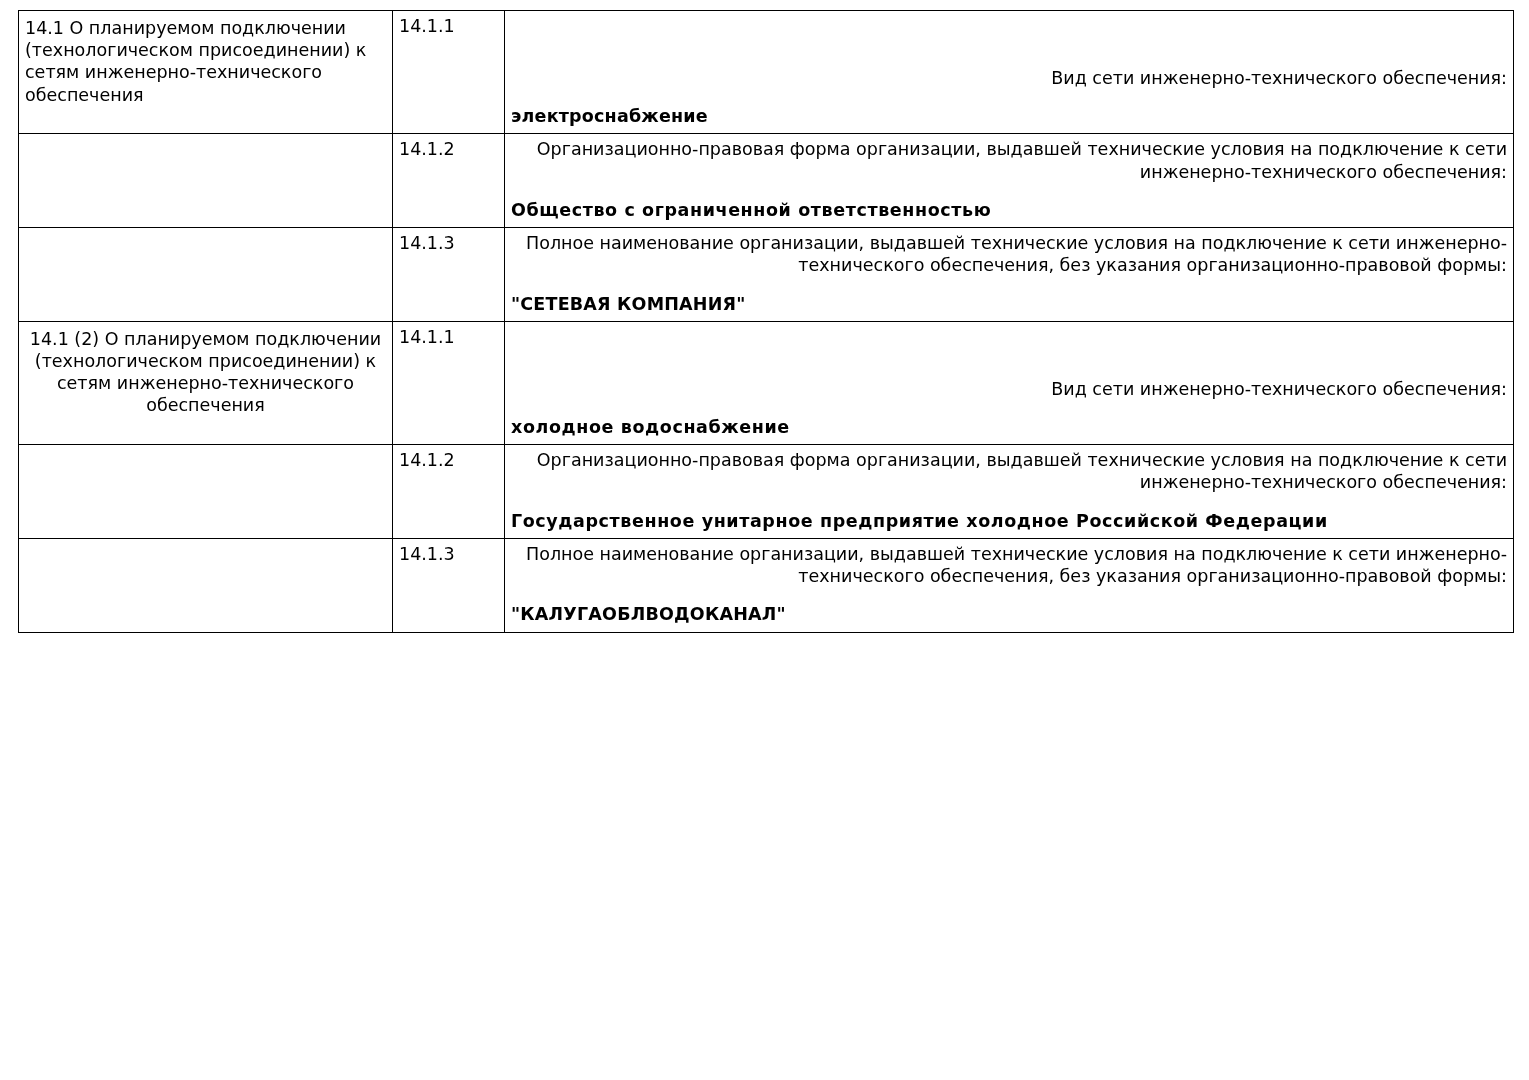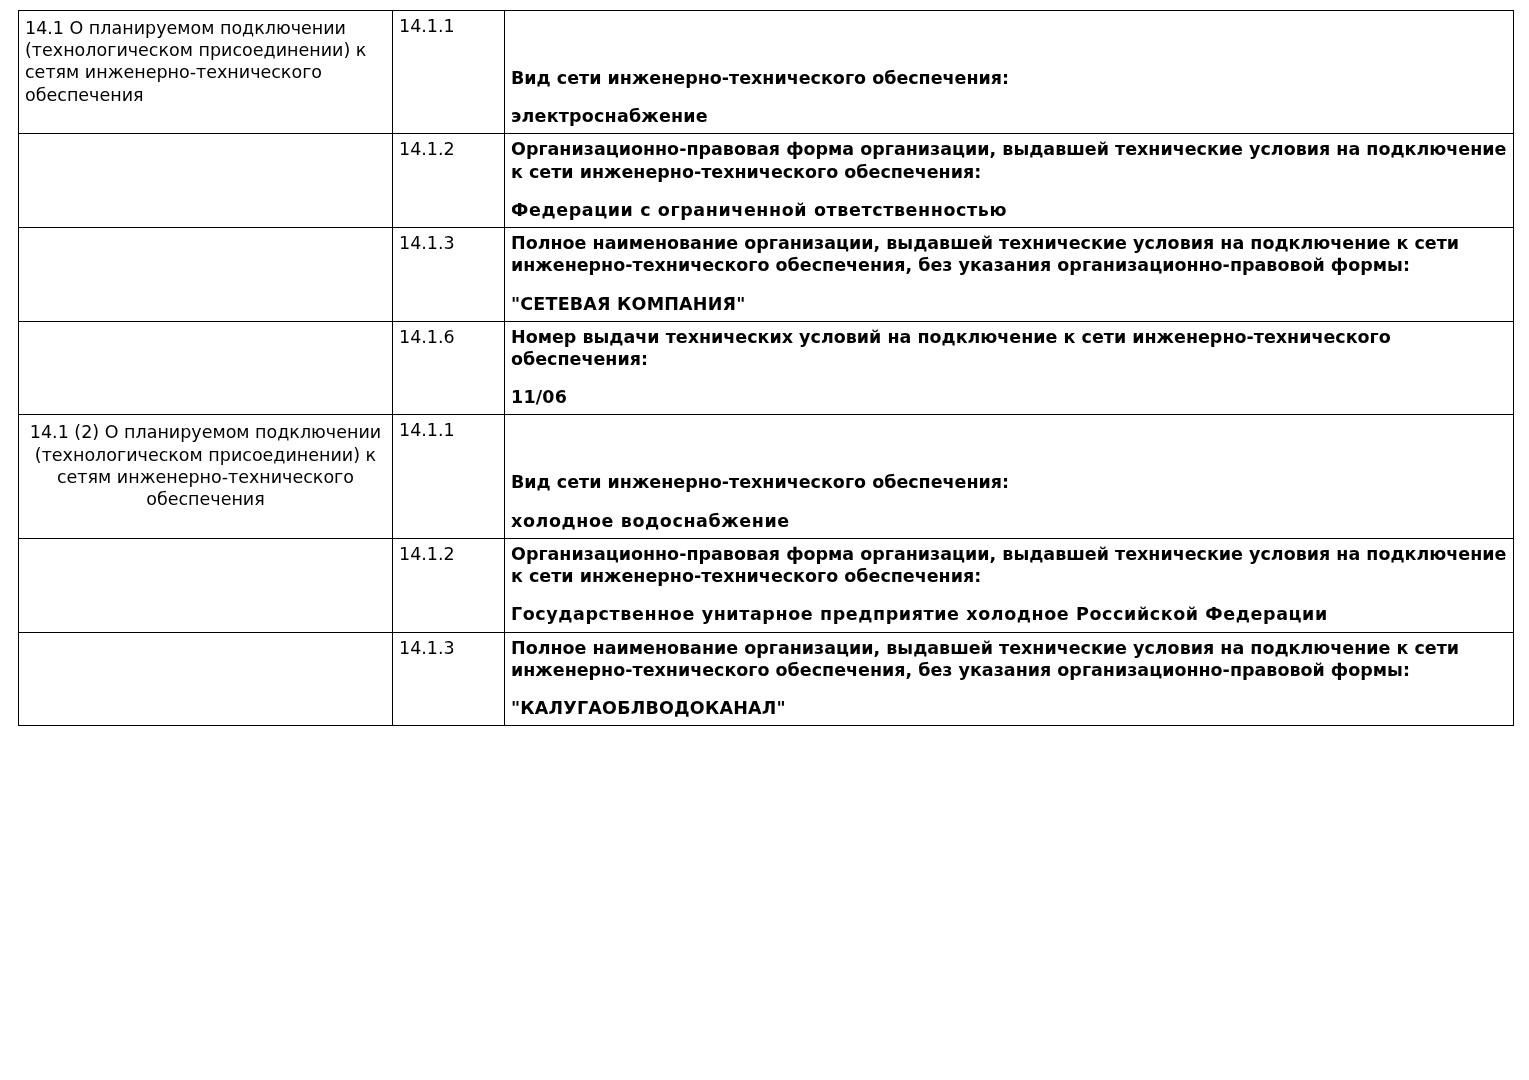--- a/index.html
+++ b/index.html
@@ -40,21 +40,22 @@
   td.code-cell {
     vertical-align: middle;
     text-align: left;
     padding-left: 9px;
     margin-left: 13px;
   }
   td.body-cell {
     vertical-align: top;
   }
   .label {
-    font-weight: bold;
+    font-weight: normal;
+    text-align: right;
   }
   .value {
     font-weight: bold;
     letter-spacing: 0.2px;
     margin-top: 16px;
   }
   .value.spaced {
     letter-spacing: 0.6px;
   }
   .tall-row td { }
@@ -77,37 +78,29 @@
           <td class="body-cell" style="padding-top: 56px;">
             <div class="label">Вид сети инженерно-технического обеспечения:</div>
             <div class="value">электроснабжение</div>
           </td>
         </tr>
         <tr>
           <td class="section-cell empty-cell"></td>
           <td class="code-cell">14.1.2</td>
           <td class="body-cell">
             <div class="label">Организационно-правовая форма организации, выдавшей технические условия на подключение к сети инженерно-технического обеспечения:</div>
-            <div class="value spaced">Федерации с ограниченной ответственностью</div>
+            <div class="value spaced">Общество с ограниченной ответственностью</div>
           </td>
         </tr>
         <tr>
           <td class="section-cell empty-cell"></td>
           <td class="code-cell">14.1.3</td>
           <td class="body-cell">
             <div class="label">Полное наименование организации, выдавшей технические условия на подключение к сети инженерно-технического обеспечения, без указания организационно-правовой формы:</div>
             <div class="value">"СЕТЕВАЯ КОМПАНИЯ"</div>
-          </td>
-        </tr>
-        <tr>
-          <td class="section-cell empty-cell"></td>
-          <td class="code-cell">14.1.6</td>
-          <td class="body-cell">
-            <div class="label">Номер выдачи технических условий на подключение к сети инженерно-технического обеспечения:</div>
-            <div class="value">11/06</div>
           </td>
         </tr>
         <tr class="tall-row">
           <td class="section-cell" style="padding-top: 6px; text-align: center;">14.1 (2) О планируемом подключении (технологическом присоединении) к сетям инженерно-технического обеспечения</td>
           <td class="code-cell">14.1.1</td>
           <td class="body-cell" style="padding-top: 56px;">
             <div class="label">Вид сети инженерно-технического обеспечения:</div>
             <div class="value spaced">холодное водоснабжение</div>
           </td>
         </tr>

